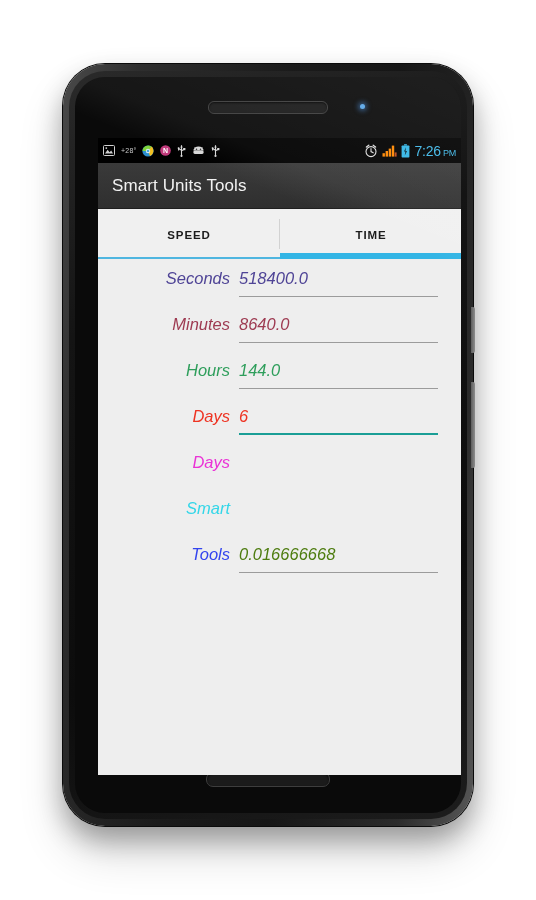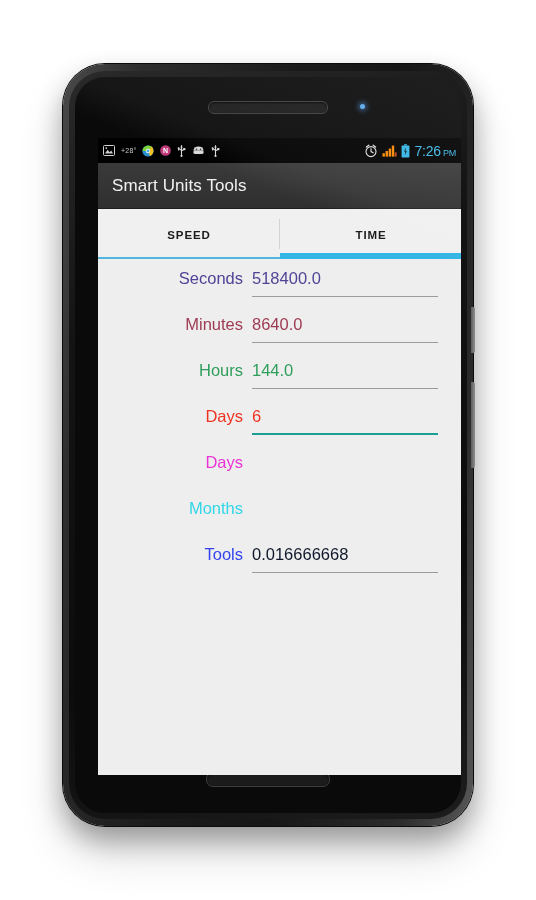--- a/index.html
+++ b/index.html
@@ -213,23 +213,24 @@
     left: 0;
     top: 121px;
     width: 364px;
     padding-top: 6px;
     box-sizing: border-box;
   }
   .row {
     display: flex;
     align-items: flex-start;
     height: 46px;
-    padding-left: 33px;
+    padding-left: 20px;
     padding-right: 24px;
     box-sizing: border-box;
+    font-style: italic;
   }
   .row-label {
     width: 121px;
     text-align: right;
     padding-right: 9px;
     font-size: 16.5px;
     line-height: 26px;
     box-sizing: border-box;
     white-space: nowrap;
   }
@@ -404,26 +405,26 @@
             <div class="row-label" style="color: rgb(238, 51, 34);">Days</div>
             <div class="row-field">
               <div class="row-value" style="color: rgb(238, 51, 34);">6</div>
               <div class="row-rule focused" style="background: rgb(26, 158, 150);"></div>
             </div>
           </div>
           <div class="row">
             <div class="row-label" style="color: rgb(234, 51, 214);">Days</div>
           </div>
           <div class="row">
-            <div class="row-label" style="color: rgb(51, 214, 232);">Months</div>
+            <div class="row-label" style="color: rgb(51, 214, 232);">Smart</div>
           </div>
           <div class="row">
             <div class="row-label" style="color: rgb(51, 68, 238);">Tools</div>
             <div class="row-field">
-              <div class="row-value" style="color: #0f172a;">0.016666668</div>
+              <div class="row-value" style="color: #4d7c0f;">0.016666668</div>
               <div class="row-rule"></div>
             </div>
           </div>
         </div>
 
     </div>
 
     <div id="glass-sheen"></div>
   </div>
 </div>

